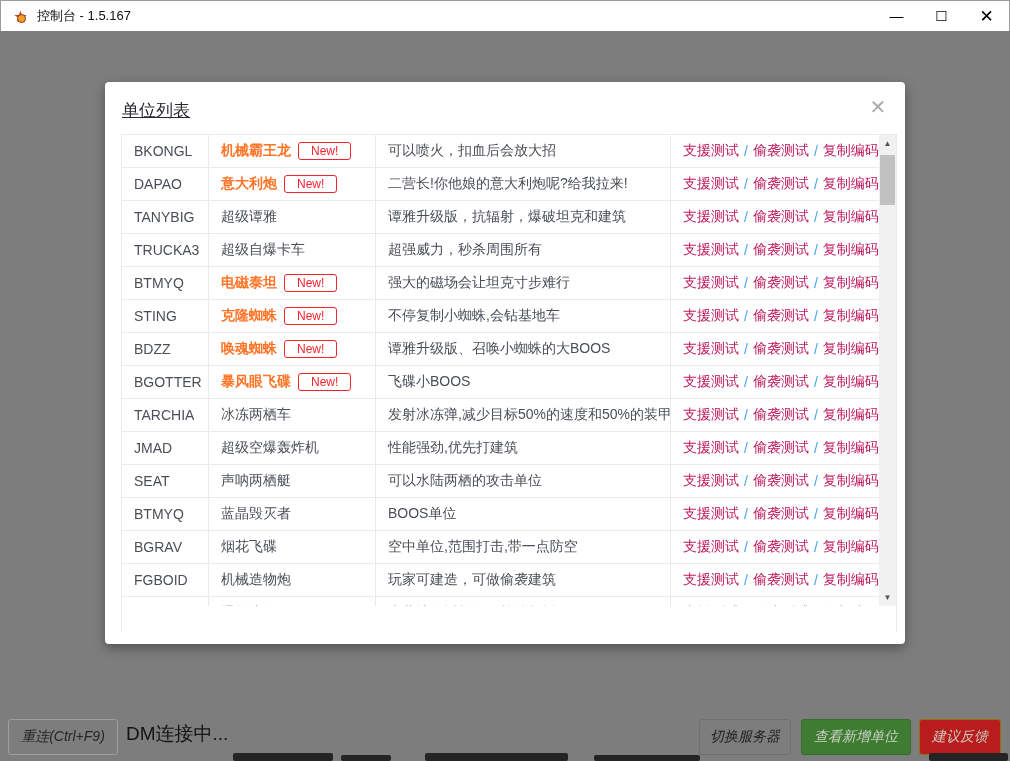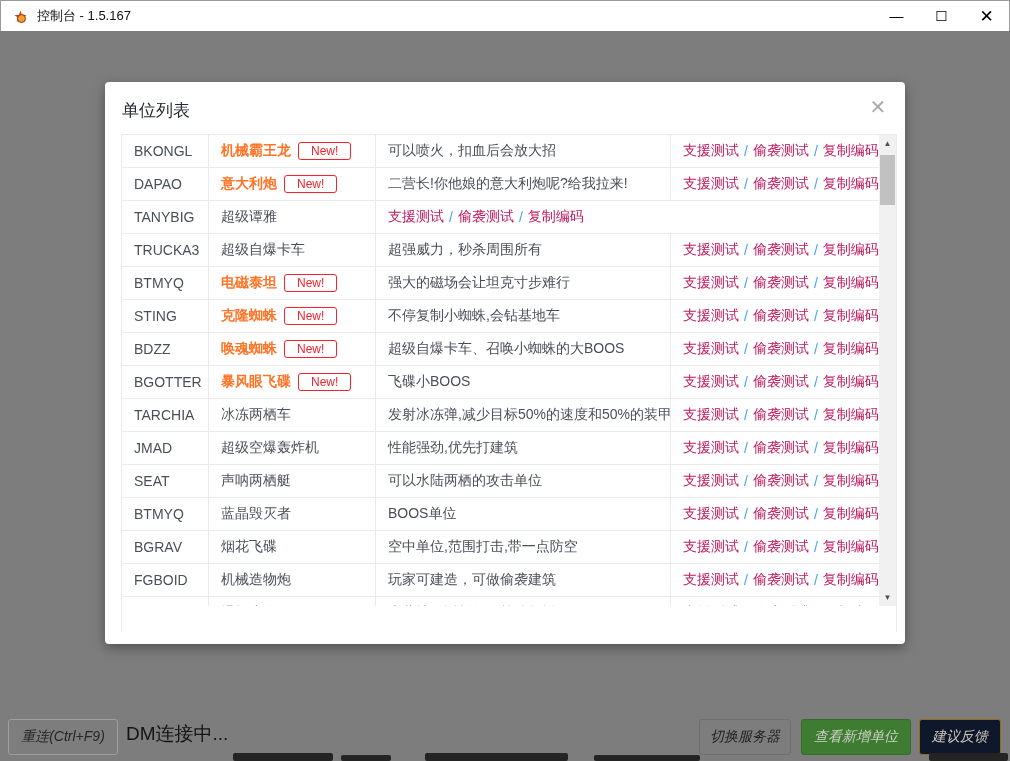--- a/index.html
+++ b/index.html
@@ -20,21 +20,21 @@
   .win-btn { width:45px; height:100%; display:flex; align-items:center; justify-content:center;
     font-size:14px; color:#000; cursor:default; }
   .win-btn.close { font-size:17px; }
 
   
   .backdrop { position:absolute; left:0; top:31px; width:1010px; height:730px; background:#7d7d7d; }
 
   
   .modal { position:absolute; left:105px; top:82px; width:800px; height:562px;
     background:#ffffff; border-radius:4px; box-shadow:0 4px 12px rgba(0,0,0,.35); }
-  .modal-title { position:absolute; left:17px; top:17px; font-size:17px; color:#25282e; font-weight:500; }
+  .modal-title { position:absolute; left:17px; top:17px; font-size:17px; color:#25282e; font-weight:500;text-decoration:underline; }
   .modal-close { position:absolute; right:16px; top:14px; width:22px; height:22px;
     font-size:20px; line-height:22px; text-align:center; color:#a8abb2; cursor:pointer; }
 
   
   .tbl { position:absolute; left:16px; top:52px; width:776px; height:498px;
     border-top:1px solid #e8eaec; border-left:1px solid #e8eaec; border-right:1px solid #e8eaec;
     font-size:14px; }
   .thead { display:flex; height:26px; border-bottom:1px solid #e8eaec; background:#f8f8f9; }
   .th { display:flex; align-items:center; padding:0 12px; color:#666b74;
     border-right:1px solid #e8eaec; overflow:hidden; white-space:nowrap; }
@@ -61,21 +61,21 @@
   .sb-arrow.up { top:0; } .sb-arrow.down { bottom:0; }
   .sb-thumb { position:absolute; left:1px; top:20px; width:15px; height:50px;
     background:#c1c1c1; cursor:pointer; }
 
   
   .btn { position:absolute; height:36px; border-radius:3px; font-size:14px;
     display:flex; align-items:center; justify-content:center; cursor:pointer;font-style:italic; }
   .btn.ghost { background:transparent; border:1px solid #9e9e9e; color:#262626; }
   .btn.ghost2 { background:transparent; border:1px solid #6f6f6f; color:#1f1f1f; }
   .btn.green { background:#3e7c31; color:#ccd1c8; border:1px solid #356a2a; }
-  .btn.gold { background:#0f172a; color:#cbc6ba; border:1px solid #93700f; }
+  .btn.gold { background:#b91c1c; color:#cbc6ba; border:1px solid #93700f; }
   .reconnect { left:8px; top:719px; width:110px; }
   .switch-server { left:699px; top:719px; width:92px; }
   .view-new { left:801px; top:719px; width:110px; }
   .feedback { left:919px; top:719px; width:82px; }
   .dm-status { position:absolute; left:126px; top:721px; font-size:19px; color:#141414; }
 
   .frag { position:absolute; background:#242424; border-radius:2px; }
 </style>
 </head>
 <body>
@@ -144,20 +144,21 @@
               <a class="alink">复制编码</a>
             </div>
           </div>
 
           <div class="row">
             <div class="td c1">TANYBIG</div>
             <div class="td c2">
               <span class="uname">超级谭雅</span>
 
             </div>
+            <div class="td c3">谭雅升级版，抗辐射，爆破坦克和建筑</div>
             <div class="td c4">
               <a class="alink">支援测试</a>
               <span class="asep">/</span>
               <a class="alink">偷袭测试</a>
               <span class="asep">/</span>
               <a class="alink">复制编码</a>
             </div>
           </div>
 
           <div class="row">
@@ -207,21 +208,21 @@
               <a class="alink">复制编码</a>
             </div>
           </div>
 
           <div class="row">
             <div class="td c1">BDZZ</div>
             <div class="td c2">
               <span class="uname hot">唤魂蜘蛛</span>
               <span class="badge">New!</span>
             </div>
-            <div class="td c3">超级自爆卡车、召唤小蜘蛛的大BOOS</div>
+            <div class="td c3">谭雅升级版、召唤小蜘蛛的大BOOS</div>
             <div class="td c4">
               <a class="alink">支援测试</a>
               <span class="asep">/</span>
               <a class="alink">偷袭测试</a>
               <span class="asep">/</span>
               <a class="alink">复制编码</a>
             </div>
           </div>
 
           <div class="row">

